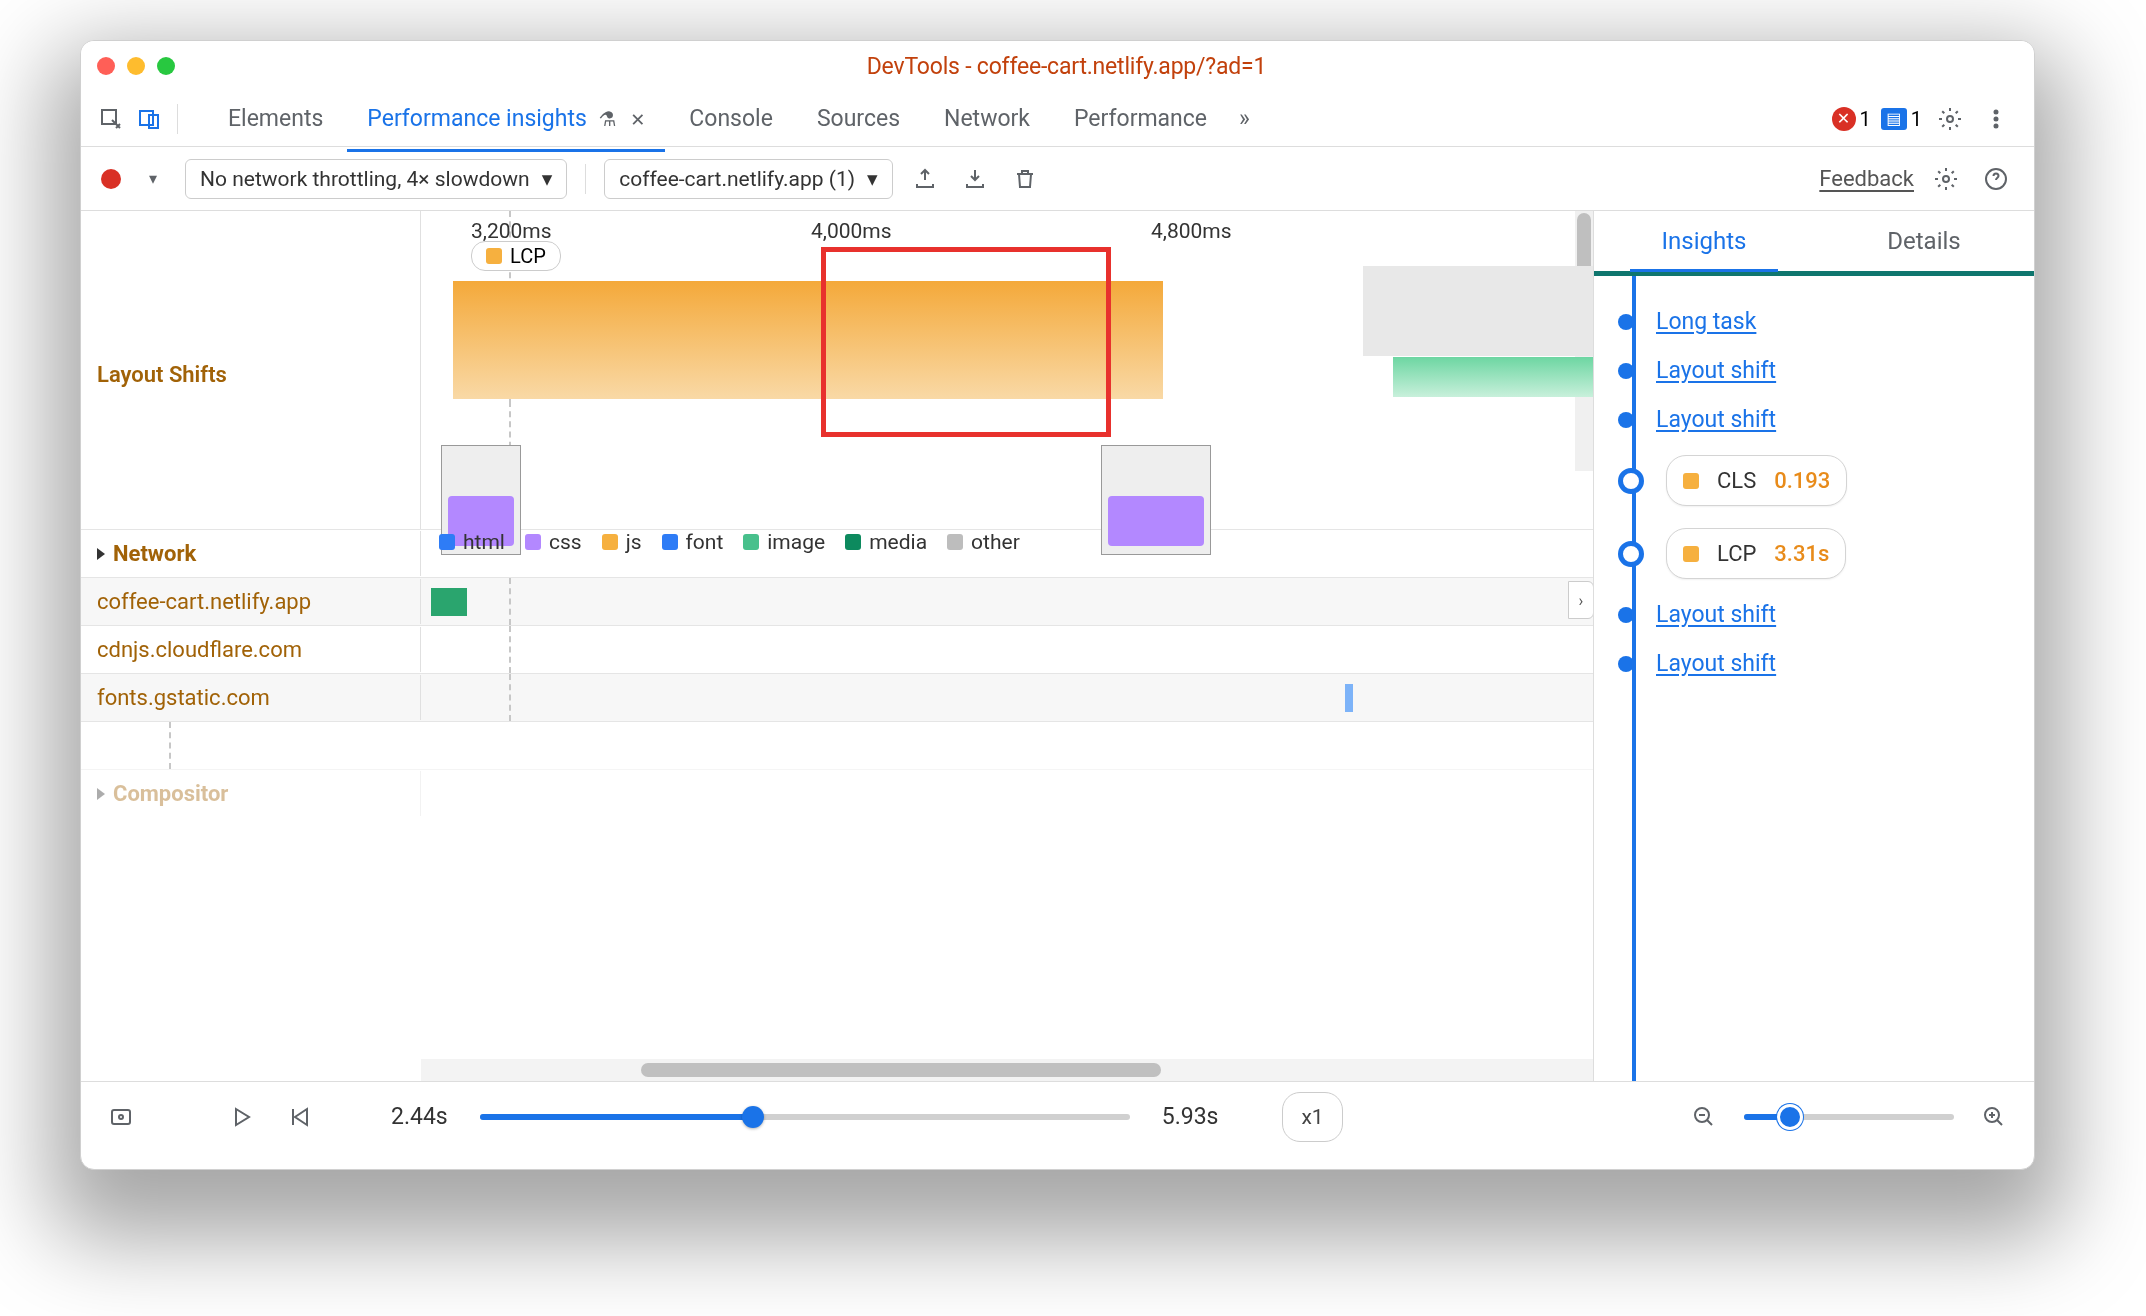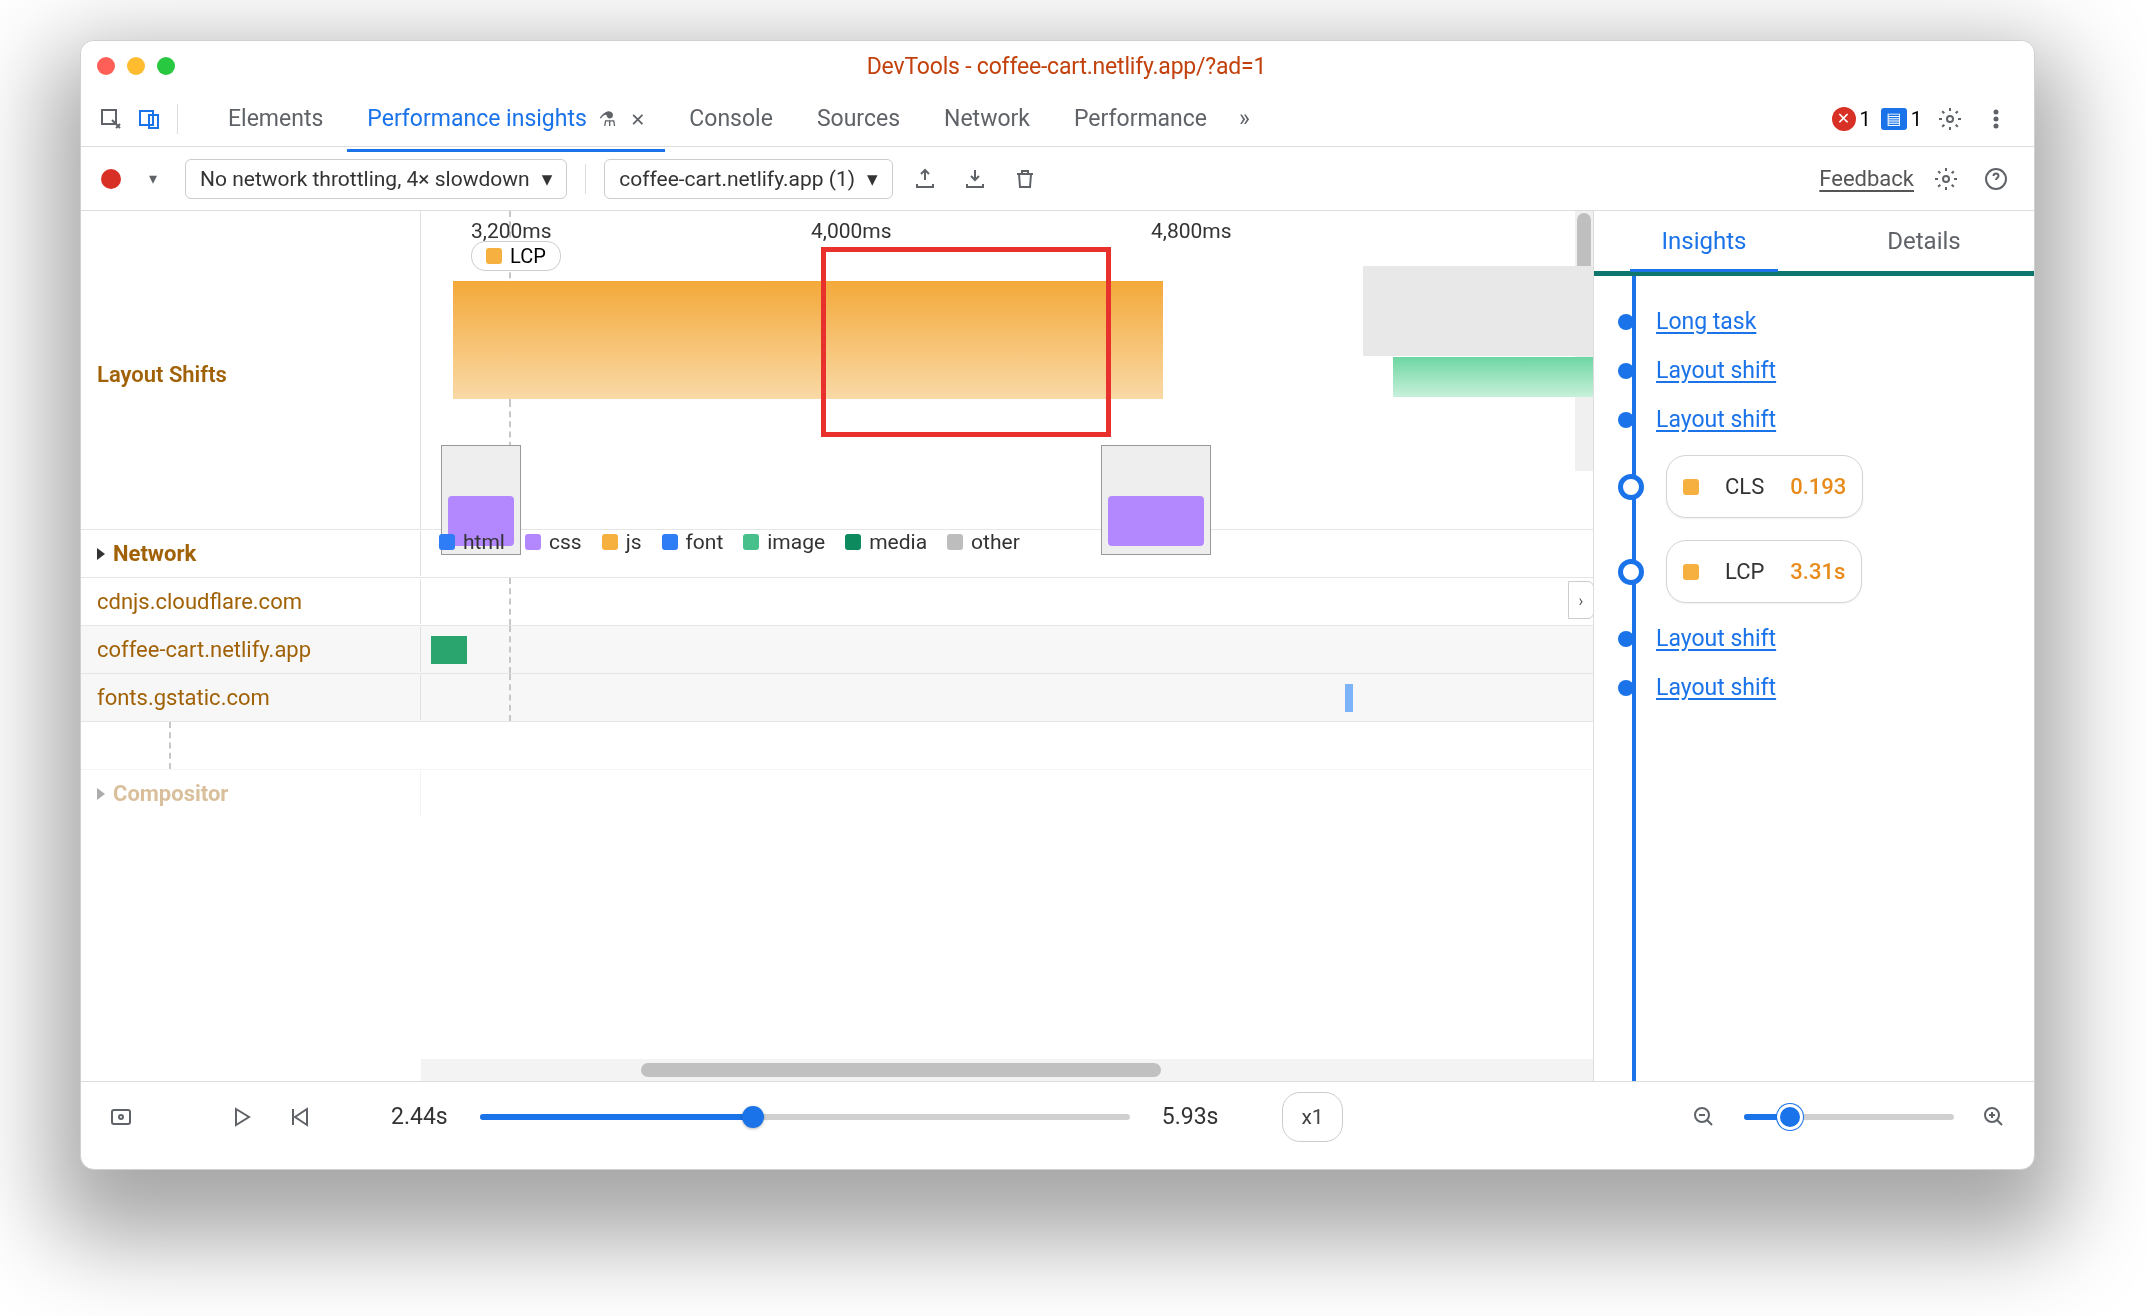--- a/index.html
+++ b/index.html
@@ -61,21 +61,21 @@
 .insight-tabs{ display:flex; border-bottom:5px solid #0f766e;}
 .itab{ flex:1; text-align:center; padding:16px 0; font-size:24px; color:#5f6368; cursor:pointer; position:relative;}
 .itab.active{ color:#1a73e8;}
 .itab.active::after{content:"";position:absolute;bottom:-1px; left:36px; right:36px; height:3px; background:#1a73e8;}
 .insight-list{ flex:1; padding: 10px 22px 10px 24px; overflow:hidden; position:relative;}
 .rail{ position:absolute; left:38px; top:0; bottom:0; width:4px; background:#1a73e8;}
 .item{ display:flex; align-items:center; gap:22px; margin:22px 0;}
 .node{ width:16px; height:16px; background:#1a73e8; border-radius:50%; flex-shrink:0; z-index:1;}
 .node.big{ width:26px; height:26px; border-radius:50%; background:#fff; border:5px solid #1a73e8;}
 .link{ color:#1a73e8; font-size:23px; text-decoration:underline; text-underline-offset:3px;}
-.pill-card{ border:1px solid #d4d4d4; border-radius:20px; padding:18px 16px; font-size:22px; display:inline-flex; align-items:center; gap:26px; box-shadow:0 1px 2px rgba(0,0,0,0.06); background:#fff;}
+.pill-card{ border:1px solid #d4d4d4; border-radius:20px; padding:12px 16px; font-size:22px; display:inline-flex; align-items:center; gap:18px; box-shadow:0 1px 2px rgba(0,0,0,0.06); background:#fff;}
 .pill-card .metric-label{ color:#333;}
 .pill-card .value-orange{ color:#e88b1a; font-weight:500;}
 .footer{ height:70px; border-top:1px solid #ddd; display:flex; align-items:center; padding:0 22px; gap:22px;}
 .slider-track{ flex:0 0 650px; height:6px; background:#d0d0d0; border-radius:3px; position:relative; margin:0 10px;}
 .slider-thumb{ position:absolute; top:-8px; width:22px; height:22px; background:#1a73e8; border-radius:50%; box-shadow:0 1px 3px rgba(0,0,0,0.3);}
 .slider-fill{ position:absolute; top:0; left:0; height:6px; background:#1a73e8; border-radius:3px;}
 .speed-pill{ border:1px solid #ccc; border-radius:18px; padding:12px 18px; font-size:21px; color:#444;}
 .zoom-track{ width:210px; height:6px; background:#d0d0d0; border-radius:3px; position:relative;}
 .zoom-fill{ position:absolute; left:0; top:0; height:6px; background:#1a73e8; border-radius:3px;}
 .zoom-thumb{ position:absolute; top:-10px; width:26px; height:26px; background:#1a73e8; border-radius:50%; border:3px solid #fff; box-shadow:0 0 0 1px #1a73e8;}
@@ -259,31 +259,31 @@
                 <span>media</span>
               </span>
             <span>
                 <i class="swatch gray"></i>
                 <span>other</span>
               </span>
           </div>
         </div>
       </div>
 
+      <div class="section-row" style="background:#f7f7f7">
+        <div class="gutter">coffee-cart.netlify.app</div>
+        <div class="body-cell">
+            <div class="dotted" style="left:88px"></div>
+            <div class="green-block"></div>
+          </div>
+      </div>
       <div class="section-row">
         <div class="gutter">cdnjs.cloudflare.com</div>
         <div class="body-cell">
             <div class="dotted" style="left:88px"></div>
-          </div>
-      </div>
-      <div class="section-row" style="background:#f7f7f7">
-        <div class="gutter">coffee-cart.netlify.app</div>
-        <div class="body-cell">
-            <div class="dotted" style="left:88px"></div>
-            <div class="green-block"></div>
           </div>
       </div>
       <div class="section-row" style="background:#f7f7f7">
         <div class="gutter">fonts.gstatic.com</div>
         <div class="body-cell">
             <div class="dotted" style="left:88px"></div>
             <div class="blue-tick"></div>
           </div>
       </div>
 

